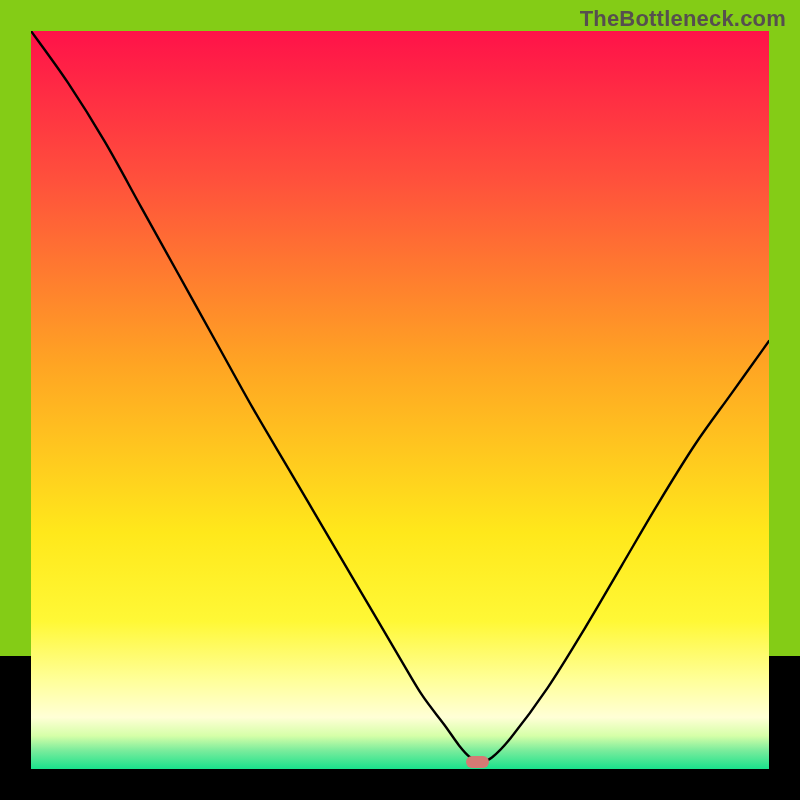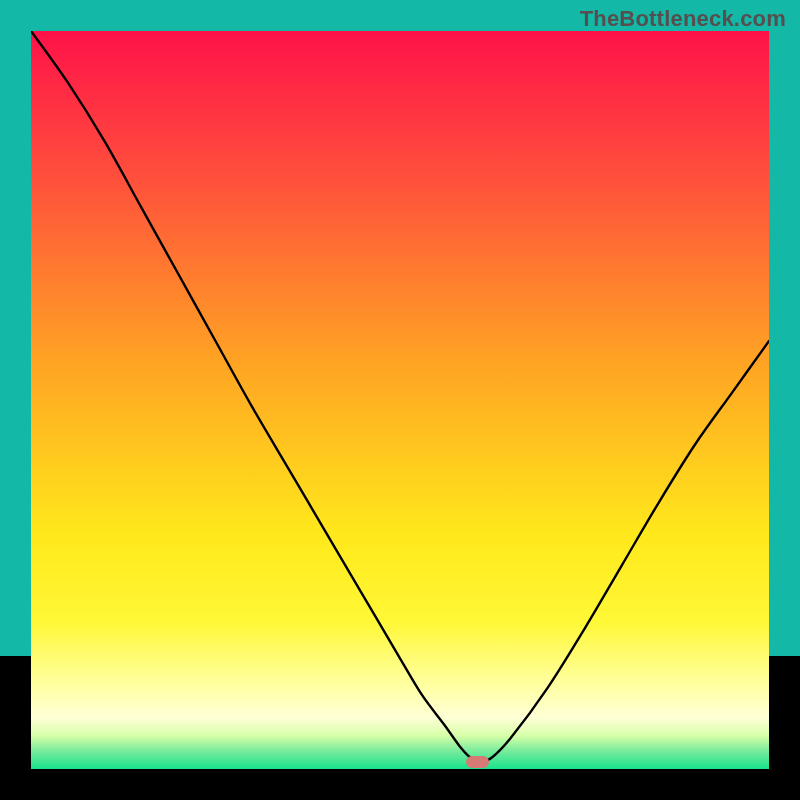--- a/index.html
+++ b/index.html
@@ -7,21 +7,21 @@
     padding: 0;
     width: 800px;
     height: 800px;
     background: #000;
     overflow: hidden;
   }
   .frame {
     position: relative;
     width: 800px;
     height: 656px;
-    background: #14b8a6;
+    background: #84cc16;
   }
   .plot-area {
     position: absolute;
     left: 31px;
     top: 31px;
     width: 738px;
     height: 738px;
     overflow: hidden;
   }
   .gradient-bg {

